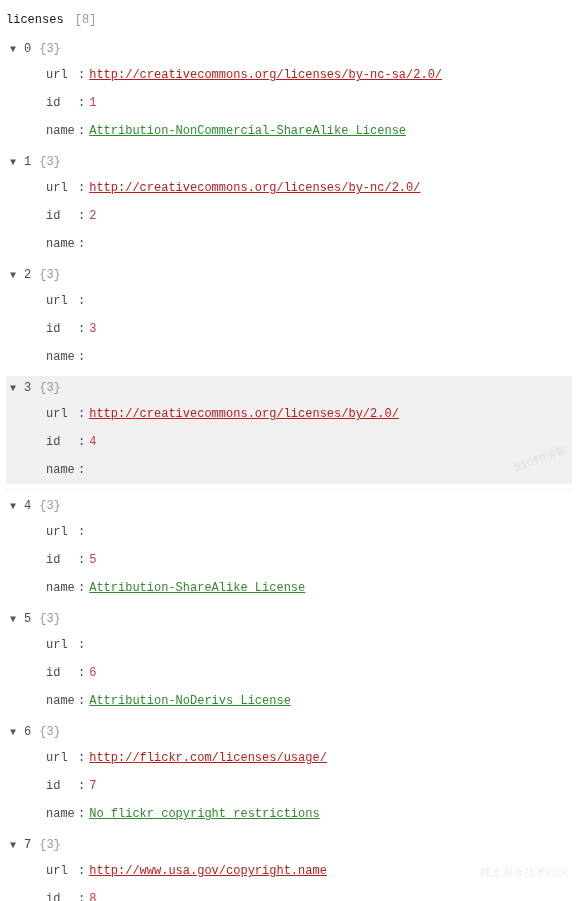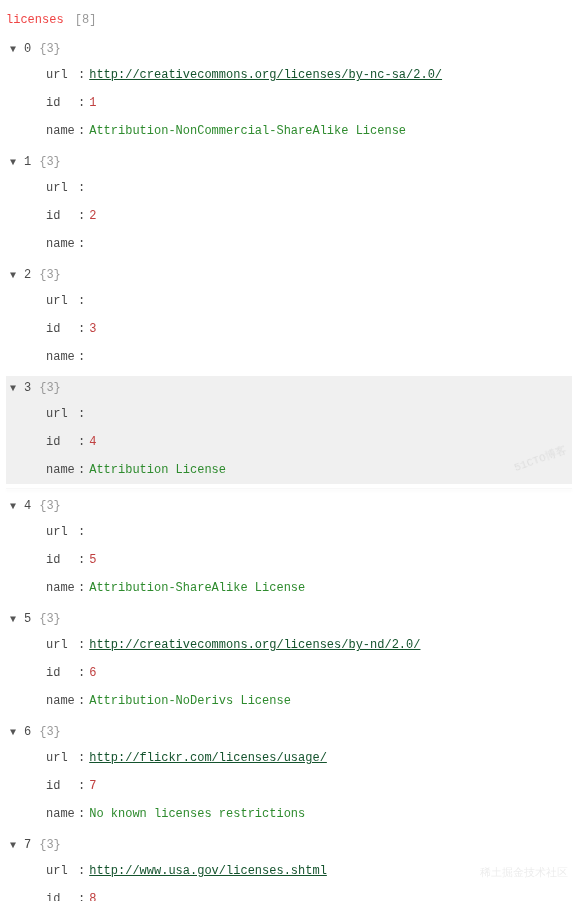--- a/index.html
+++ b/index.html
@@ -12,21 +12,21 @@
       font-size: 12px;
       background: #ffffff;
       color: #333;
       padding: 8px 6px;
       line-height: 1.5;
     }
     .root-line {
       padding: 3px 0;
     }
     .root-key {
-      color: #ef4444;
+      color: #0f172a;
       margin-top: 12px;
     }
     .bracket-count {
       color: #999999;
       margin-left: 4px;
     }
     .array-item {
       margin-top: 5px;
     }
     .item-header {
@@ -61,28 +61,29 @@
     }
     .prop-key {
       color: #4a4a4a;
       min-width: 32px;
     }
     .colon {
       color: #4a4a4a;
       margin: 0 4px 0 0;
     }
     .url-val {
-      color: #14532d;
+      color: #b91c1c;
       text-decoration: underline;
     }
     .id-val {
       color: #c04040;
     }
     .name-val {
       color: #2e8b2e;
+      text-decoration: underline;
     }
     .shadow-sep {
       height: 1px;
       background: linear-gradient(to bottom, rgba(0,0,0,0.06), rgba(0,0,0,0));
       box-shadow: 0 2px 3px rgba(0,0,0,0.05);
       margin: 4px 0 2px 0;
     }
     .watermark {
       position: fixed;
       color: rgba(0,0,0,0.08);
@@ -125,20 +126,21 @@
     </div>
     <div class="array-item">
       <div class="item-header">
         <span class="toggle">▼</span>
         <span class="idx">1</span>
         <span class="brace-count">{3}</span>
       </div>
       <div class="prop-line">
         <span class="prop-key">url</span>
         <span class="colon">: </span>
+        <span class="url-val">http://creativecommons.org/licenses/by-nc/2.0/</span>
       </div>
       <div class="prop-line">
         <span class="prop-key">id</span>
         <span class="colon">: </span>
         <span class="id-val">2</span>
       </div>
       <div class="prop-line">
         <span class="prop-key">name</span>
         <span class="colon">: </span>
       </div>
@@ -165,30 +167,30 @@
     </div>
     <div class="array-item">
       <div class="item-header highlighted">
         <span class="toggle">▼</span>
         <span class="idx">3</span>
         <span class="brace-count">{3}</span>
       </div>
       <div class="prop-line highlighted">
         <span class="prop-key">url</span>
         <span class="colon">: </span>
+        <span class="url-val">http://creativecommons.org/licenses/by/2.0/</span>
       </div>
       <div class="prop-line highlighted">
         <span class="prop-key">id</span>
         <span class="colon">: </span>
         <span class="id-val">4</span>
       </div>
       <div class="prop-line highlighted">
         <span class="prop-key">name</span>
         <span class="colon">: </span>
-        <span class="name-val">Attribution License</span>
       </div>
     </div>
     <div class="shadow-sep"></div>
     <div class="array-item">
       <div class="item-header">
         <span class="toggle">▼</span>
         <span class="idx">4</span>
         <span class="brace-count">{3}</span>
       </div>
       <div class="prop-line">
@@ -208,21 +210,20 @@
     </div>
     <div class="array-item">
       <div class="item-header">
         <span class="toggle">▼</span>
         <span class="idx">5</span>
         <span class="brace-count">{3}</span>
       </div>
       <div class="prop-line">
         <span class="prop-key">url</span>
         <span class="colon">: </span>
-        <span class="url-val">http://creativecommons.org/licenses/by-nd/2.0/</span>
       </div>
       <div class="prop-line">
         <span class="prop-key">id</span>
         <span class="colon">: </span>
         <span class="id-val">6</span>
       </div>
       <div class="prop-line">
         <span class="prop-key">name</span>
         <span class="colon">: </span>
         <span class="name-val">Attribution-NoDerivs License</span>
@@ -240,33 +241,33 @@
         <span class="url-val">http://flickr.com/licenses/usage/</span>
       </div>
       <div class="prop-line">
         <span class="prop-key">id</span>
         <span class="colon">: </span>
         <span class="id-val">7</span>
       </div>
       <div class="prop-line">
         <span class="prop-key">name</span>
         <span class="colon">: </span>
-        <span class="name-val">No known licenses restrictions</span>
+        <span class="name-val">No flickr copyright restrictions</span>
       </div>
     </div>
     <div class="array-item">
       <div class="item-header">
         <span class="toggle">▼</span>
         <span class="idx">7</span>
         <span class="brace-count">{3}</span>
       </div>
       <div class="prop-line">
         <span class="prop-key">url</span>
         <span class="colon">: </span>
-        <span class="url-val">http://www.usa.gov/licenses.shtml</span>
+        <span class="url-val">http://www.usa.gov/copyright.name</span>
       </div>
       <div class="prop-line">
         <span class="prop-key">id</span>
         <span class="colon">: </span>
         <span class="id-val">8</span>
       </div>
     </div>
   </div>
 
 <div class="watermark wm1">51CTO博客</div>

